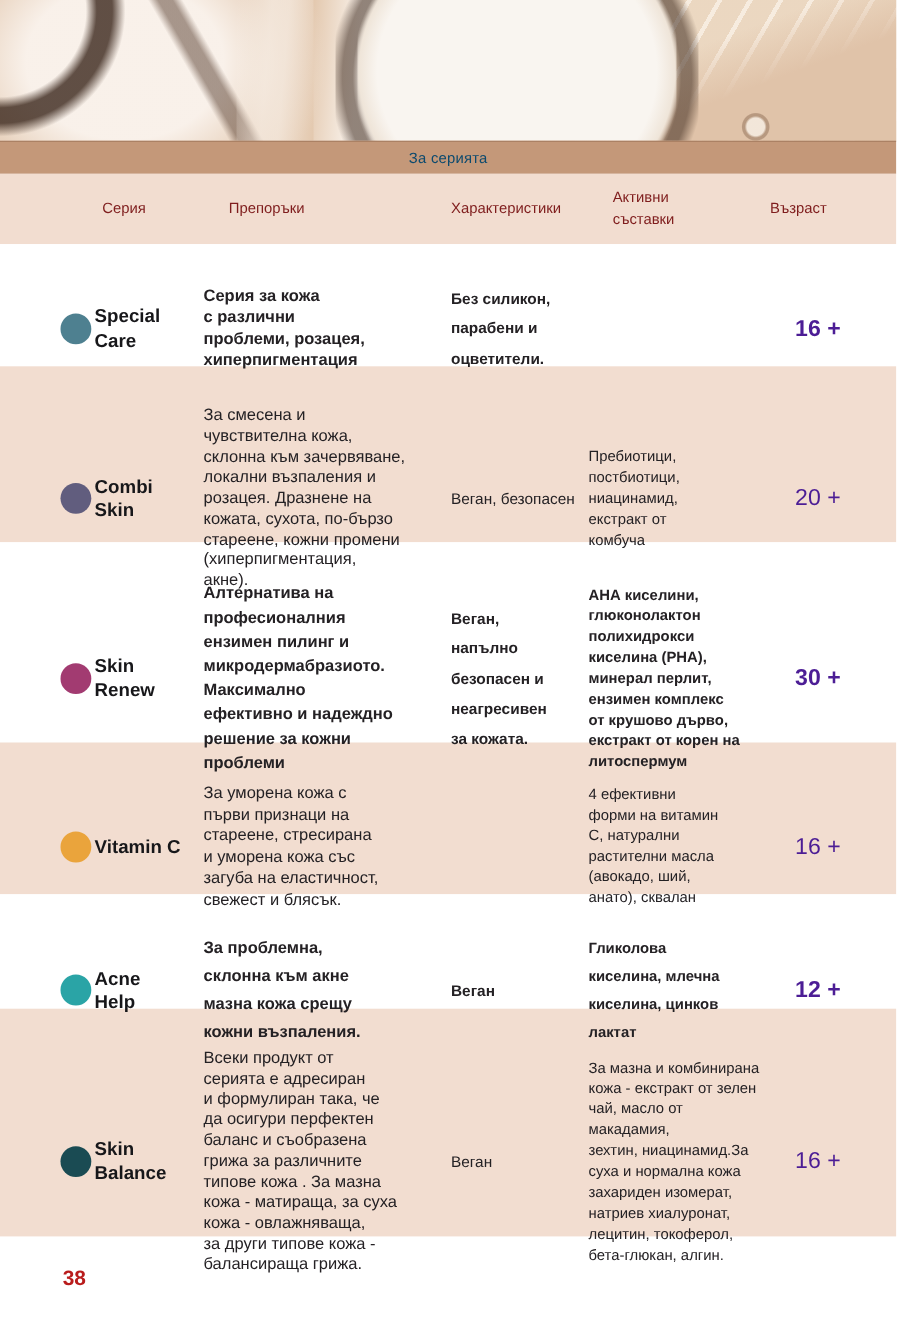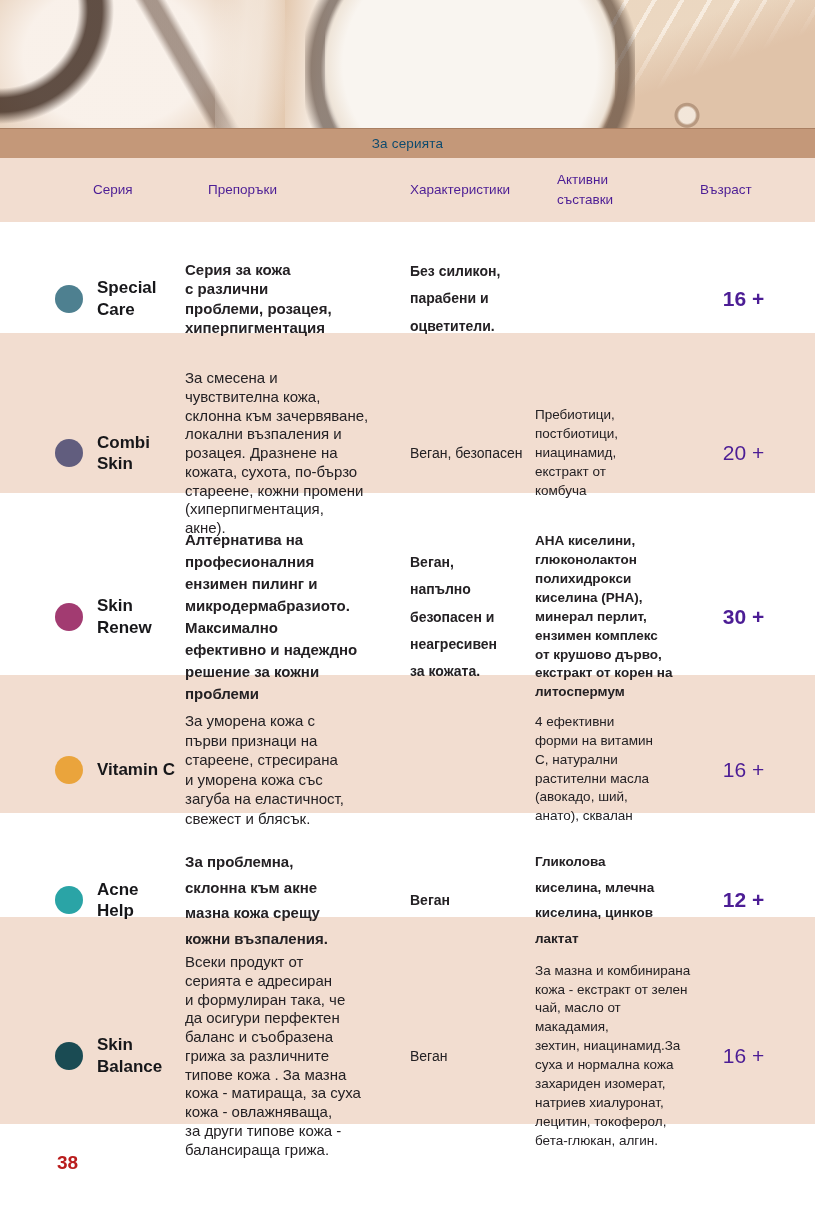--- a/index.html
+++ b/index.html
@@ -63,38 +63,38 @@
   }
 
   
   .grid-cols {
     display:grid;
     grid-template-columns:130px 225px 125px 165px 1fr;
     padding-left:55px; padding-right:10px;
   }
   .table-head {
     height:64px; background:#f2ddd0; align-items:center;
-    font-size:13.5px; color:#4c1d95;
+    font-size:13.5px; color:#7f1d1d;
   }
   .th { white-space:pre-line; line-height:1.45; }
   .th-series { padding-left:38px; }
   .th-reco { padding-left:23px; }
   .th-act { padding-left:22px; width:100px; }
   .th-age { padding-left:0; }
 
   .row { align-items:center; }
   .row-0 { height:111px; background:#ffffff; }
   .row-1 { height:160px; background:#f2ddd0; }
   .row-2 { height:182px; background:#ffffff; }
   .row-3 { height:138px; background:#f2ddd0; }
   .row-4 { height:104px; background:#ffffff; }
   .row-5 { height:207px; background:#f2ddd0; }
 
   .cell { white-space:pre-line;margin-top:36px; }
-  .series-cell { display:flex; align-items:center; gap:14px; }
+  .series-cell { display:flex; align-items:center; gap:3px; }
   .series-dot { width:28px; height:28px; border-radius:50%; flex:none; }
   .series-name { font-size:17px; font-weight:600; line-height:1.28; color:#17171a; white-space:pre-line; }
 
   .cell-reco { font-size:15px; line-height:1.3; padding-right:6px; }
   .row-1 .cell-reco, .row-5 .cell-reco { line-height:1.25; }
   .row-2 .cell-reco { line-height:1.47; }
   .row-4 .cell-reco { line-height:1.7; }
 
   .cell-char { font-size:14px; line-height:1.5; padding-right:6px; }
   .emph .cell-char { line-height:1.95; }

